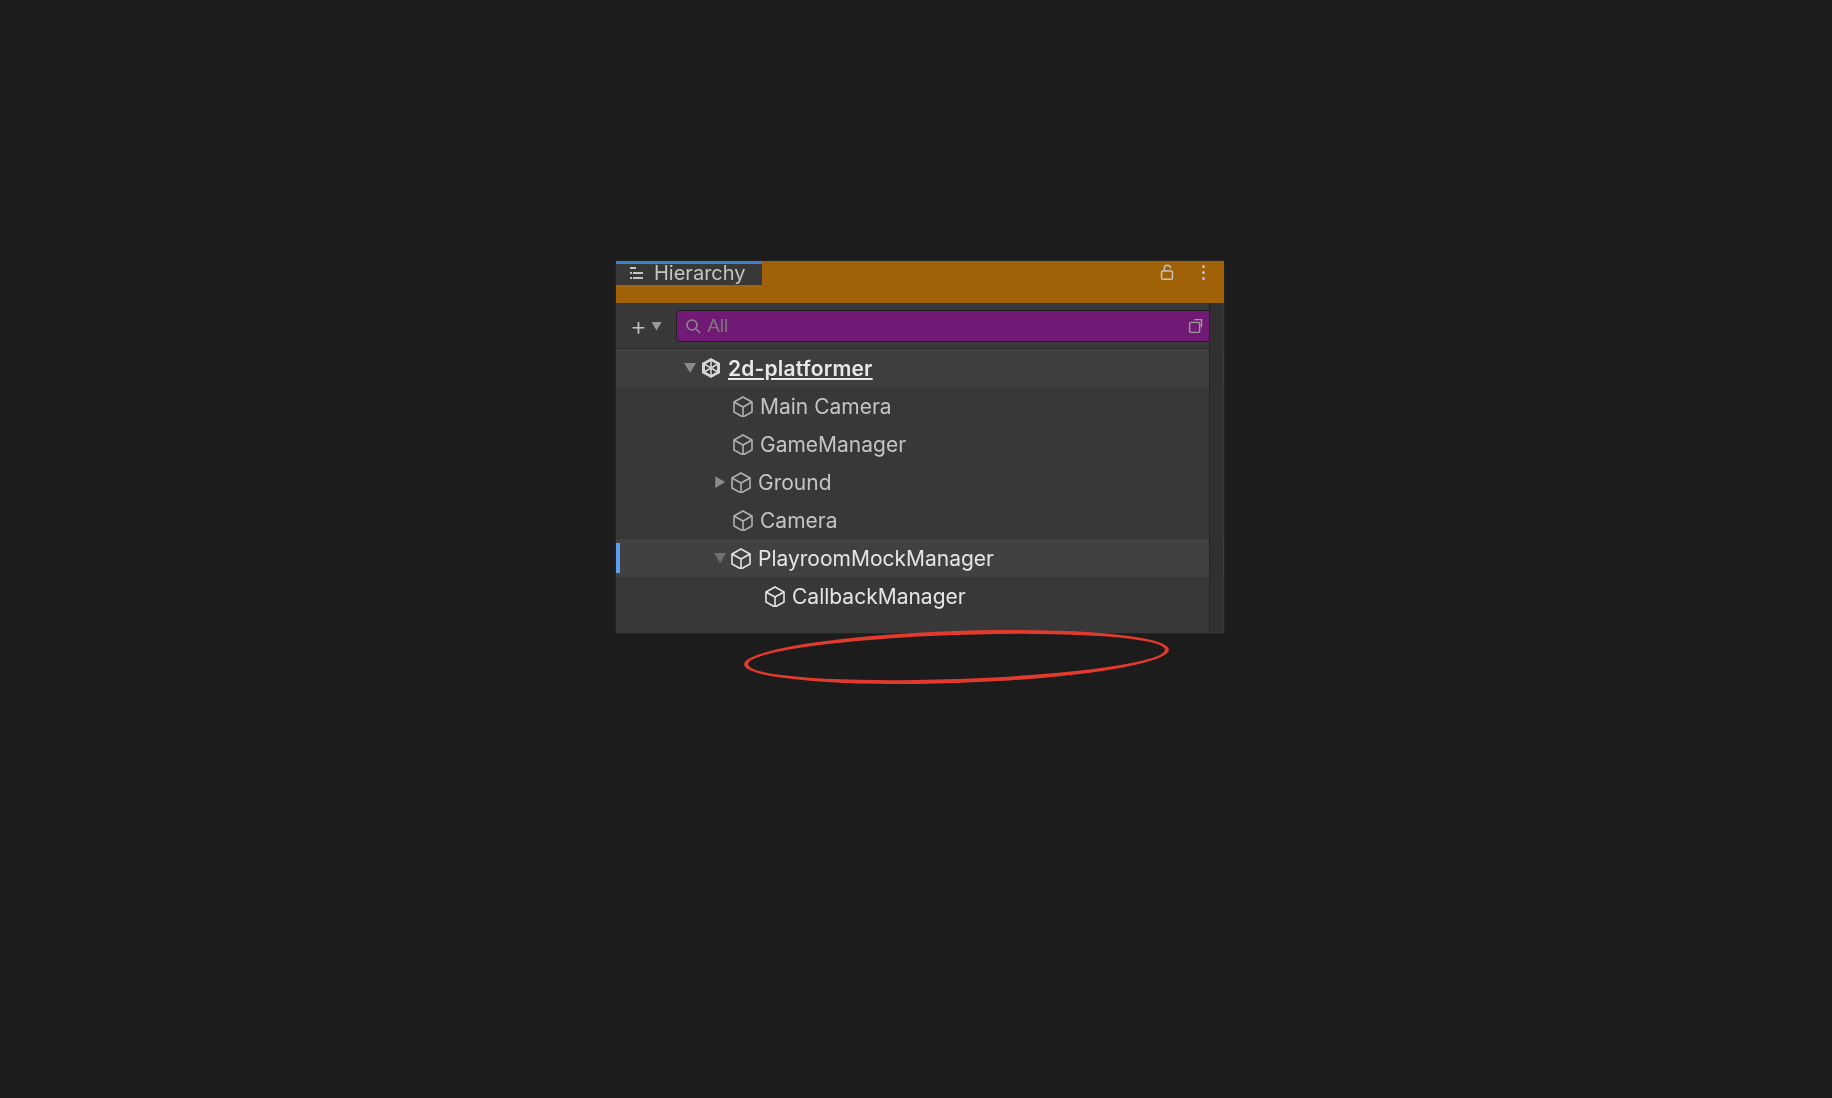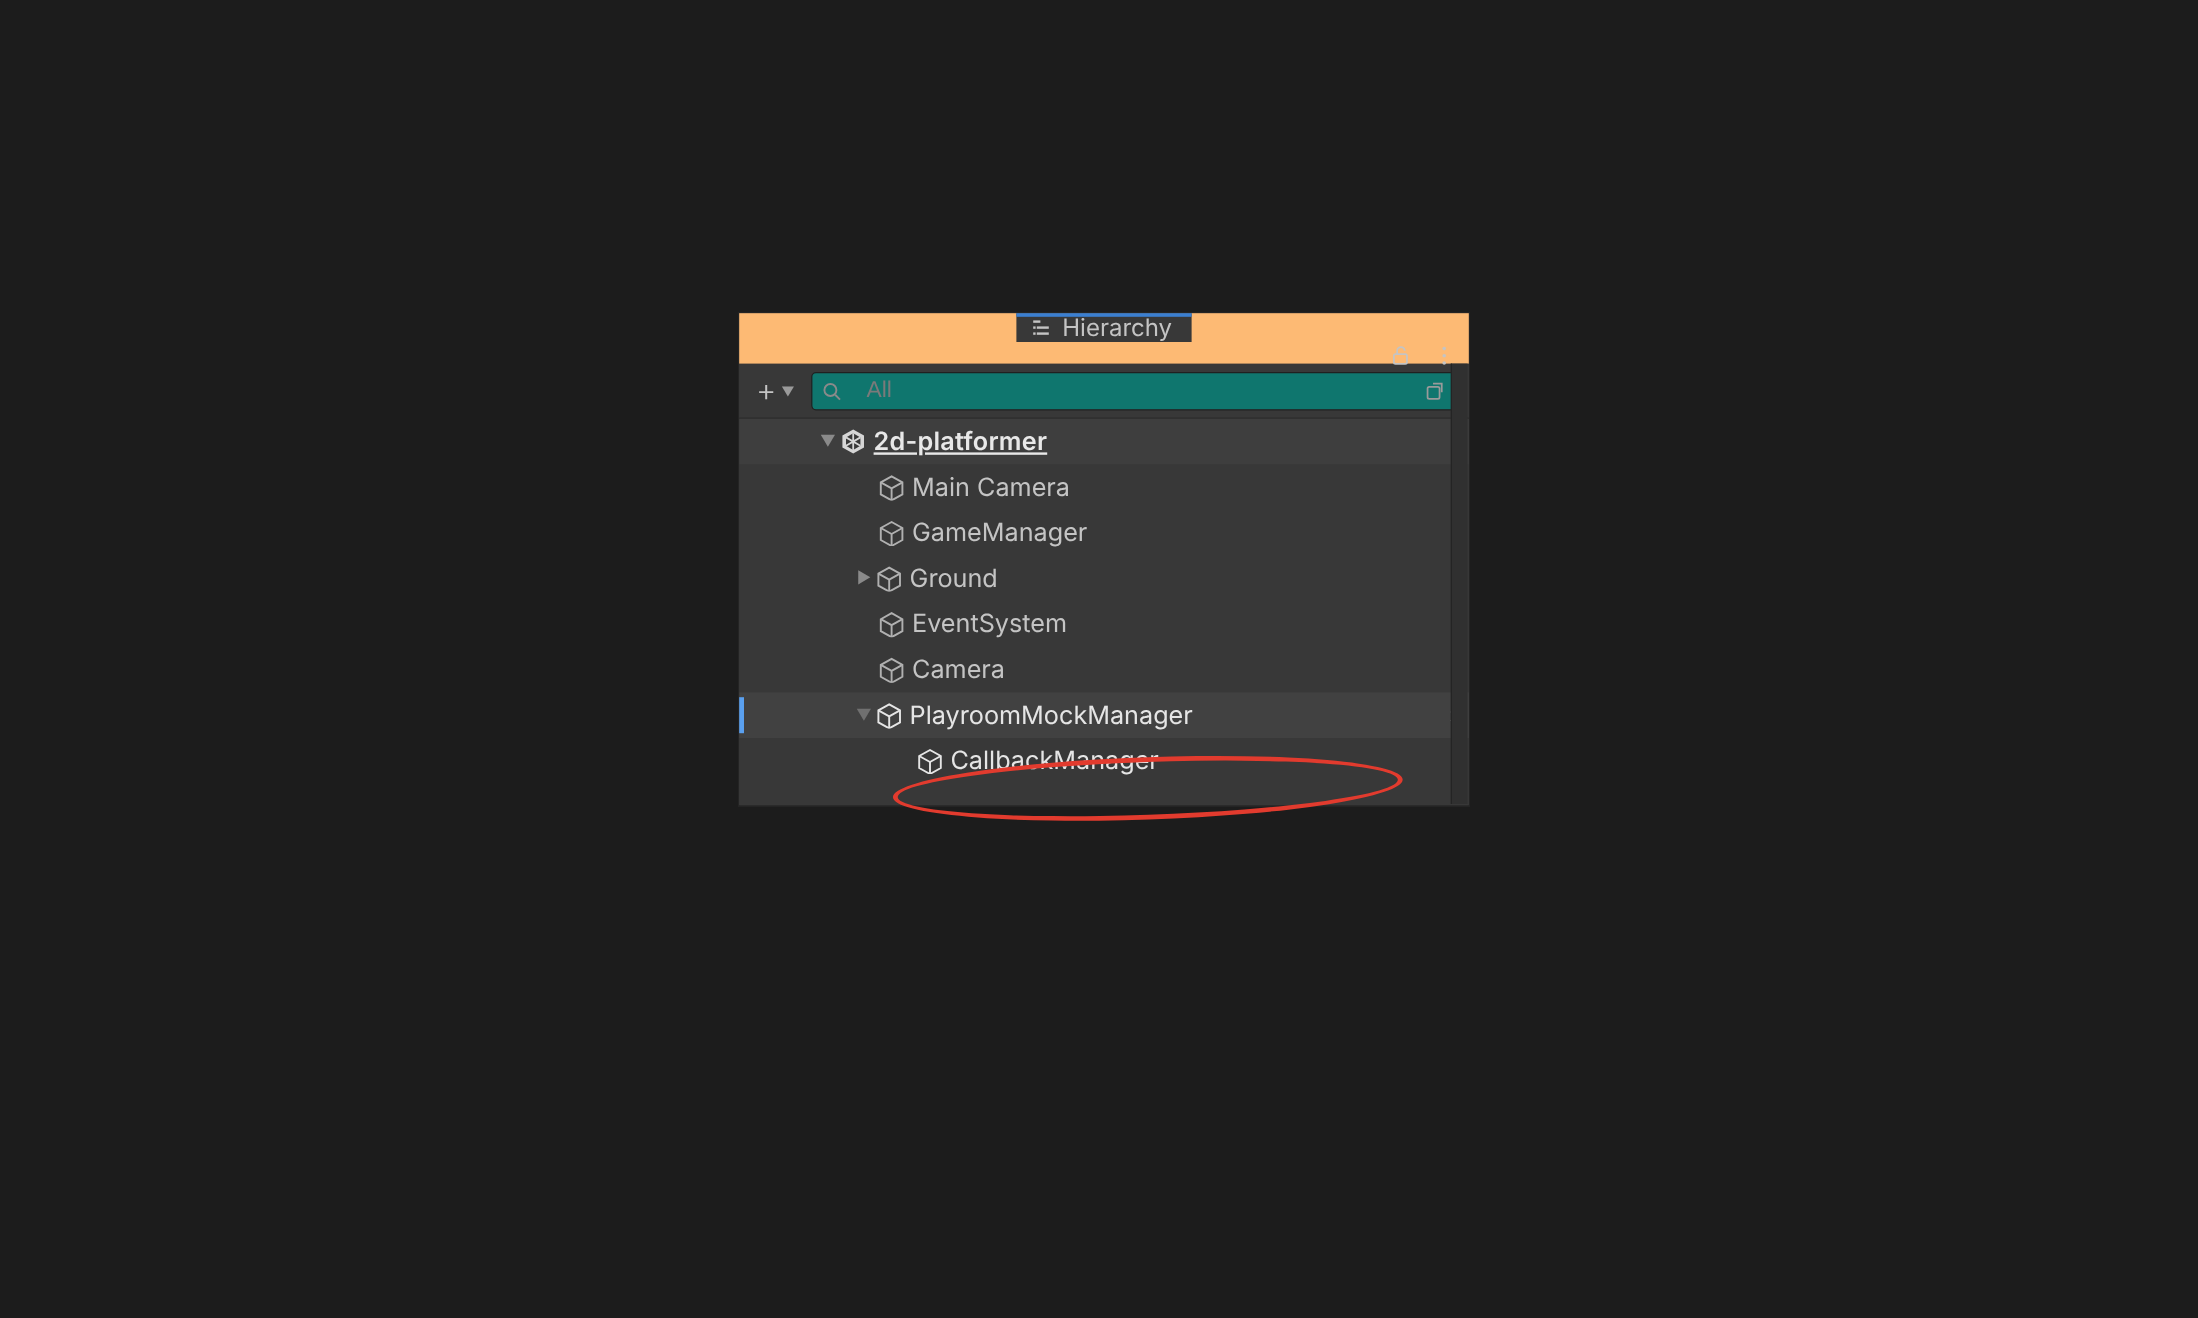--- a/index.html
+++ b/index.html
@@ -17,24 +17,23 @@
     left: 615px;
     top: 260px;
     width: 610px;
     background: #383838;
     border: 1px solid #242424;
   }
   
   .tab-row {
     height: 42px;
     display: flex;
-    align-items: center;
-    background: #fdba74;
+    align-items: flex-start;
+    background: #a16207;
     position: relative;
-    flex-direction: column;
   }
   .tab {
     display: flex;
     align-items: center;
     gap: 8px;
     padding: 0 16px 0 12px;
     background: #383838;
     position: relative;
     color: #c4c4c4;
   }
@@ -72,22 +71,22 @@
     gap:4px;
     padding:2px 6px;
     color:#c4c4c4;
   }
   .plus { font-size:26px; line-height:1; font-weight:300;}
   .dd { font-size:11px; color:#9a9a9a;}
   .search-wrap {
     flex:1;
     display:flex;
     align-items:center;
-    gap:21px;
-    background:#0f766e;
+    gap:6px;
+    background:#701a75;
     border:1px solid #202020;
     border-radius:4px;
     height:32px;
     padding:0 6px 0 8px;
   }
   .search-wrap .mag { width:16px; height:16px; color:#8a8a8a; }
   .search-input {
     flex:1;
     background:transparent;
     border:none;
@@ -295,29 +294,20 @@
       <span class="indent" style="width:94px"></span>
       <span class="fold">▶</span>
       <span class="obj-icon">
           <svg width="22" height="22" viewBox="0 0 22 22">
             <use href="#i-cube"></use>
           </svg>
         </span>
       <span class="label">Ground</span>
     </div>
 
-    <div class="row">
-      <span class="indent" style="width:116px"></span>
-      <span class="obj-icon">
-          <svg width="22" height="22" viewBox="0 0 22 22">
-            <use href="#i-cube"></use>
-          </svg>
-        </span>
-      <span class="label">EventSystem</span>
-    </div>
 
     <div class="row">
       <span class="indent" style="width:116px"></span>
       <span class="obj-icon">
           <svg width="22" height="22" viewBox="0 0 22 22">
             <use href="#i-cube"></use>
           </svg>
         </span>
       <span class="label">Camera</span>
     </div>

